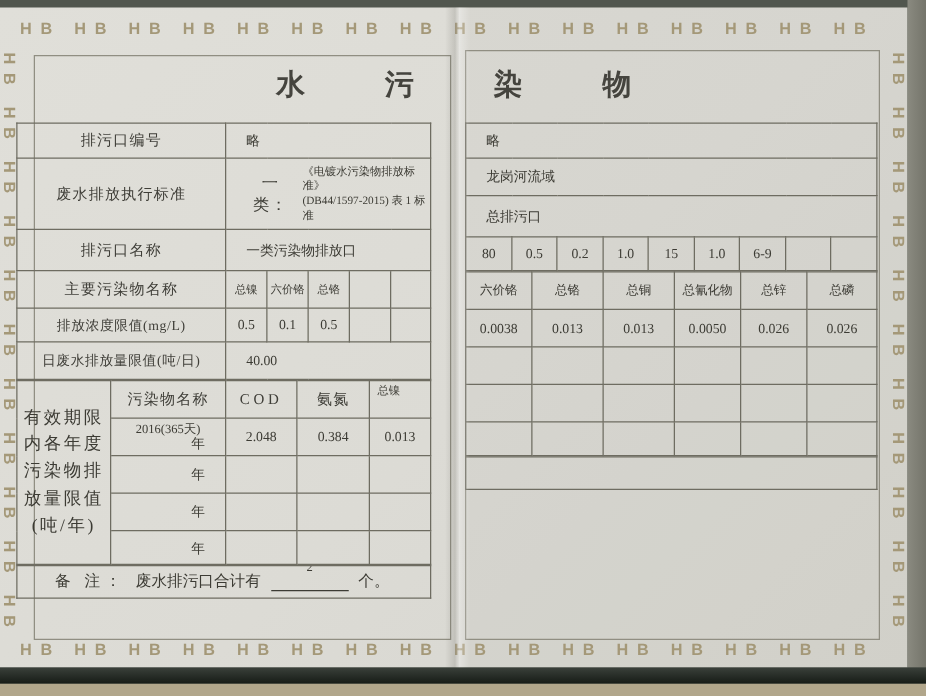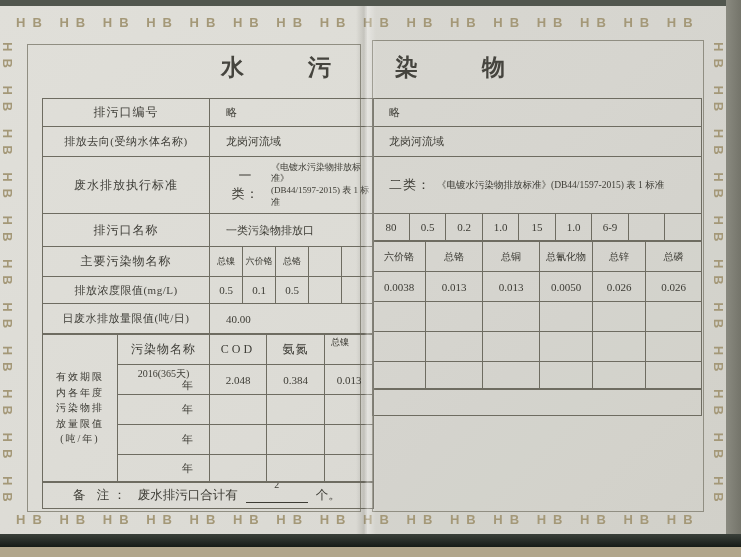--- a/index.html
+++ b/index.html
@@ -24,34 +24,34 @@
   .hb-side{position:absolute;width:470px;height:17px;transform:rotate(90deg);
       transform-origin:0 0;}
   .hb-left{left:15px;top:42px;}
   .hb-right{left:726px;top:42px;}
   .frame{position:absolute;border:1px solid #908e82;}
   .frame-left{left:27px;top:44px;width:332px;height:466px;}
   .frame-right{left:372px;top:40px;width:330px;height:470px;}
   .title{position:absolute;left:0;top:52px;width:726px;text-align:center;
          font-size:23px;font-weight:bold;color:#45443e;letter-spacing:64px;text-indent:64px;}
   .pg{position:absolute;top:98px;}
-  .pg-left{left:42px;}
+  .pg-left{left:13px;}
   .pg-right{left:372px;}
   table{border-collapse:collapse;table-layout:fixed;}
   td{border:1px solid #6e6c61;padding:0 2px;box-sizing:border-box;color:#3c3b34;
      text-align:center;vertical-align:middle;overflow:hidden;font-size:11px;}
   .lbl{font-size:12px;letter-spacing:1px;color:#3f3e38;}
   .lbl-sm{font-size:11px;letter-spacing:0.5px;color:#3f3e38;}
   .val{font-size:11px;}
   .left-al{text-align:left;padding-left:16px;}
   .small-h{font-size:9px;line-height:1.15;letter-spacing:0;}
   .std{display:flex;align-items:center;justify-content:flex-start;padding-left:14px;gap:6px;}
   .std .pfx{font-size:13px;letter-spacing:1px;}
   .std .lines{font-size:9px;line-height:1.3;text-align:left;}
-  .side-label div{font-size:10px;line-height:1.55;letter-spacing:2px;}
+  .side-label div{font-size:14px;line-height:1.55;letter-spacing:2px;}
   .year-cell{font-size:10px;line-height:1.1;}
   .year-cell .y2{display:block;text-align:right;padding-right:14px;font-size:11px;}
   .year-only{text-align:right;padding-right:16px;font-size:11px;}
   .remark{display:flex;align-items:center;padding-left:28px;font-size:12.5px;gap:8px;}
   .remark .rl{letter-spacing:4px;}
   .uline{display:inline-block;width:62px;border-bottom:1px solid #3c3b34;
          position:relative;height:14px;}
   .uline .sup{position:absolute;top:-9px;left:50%;transform:translateX(-50%);font-size:10px;}
   .cod{letter-spacing:3px;}
 </style>
@@ -79,24 +79,20 @@
         <col style="width:33px">
         <col style="width:33px">
         <col style="width:33px">
         <col style="width:32px">
       </colgroup>
     <tbody>
         <tr style="height:28px">
       <td class="lbl">排污口编号</td>
       <td colspan="5" class="val left-al">略</td>
     </tr>
-    <tr style="height:30px">
-      <td class="lbl-sm">排放去向(受纳水体名称)</td>
-      <td colspan="5" class="val left-al">龙岗河流域</td>
-    </tr>
     <tr style="height:57px">
       <td class="lbl">废水排放执行标准</td>
       <td colspan="5">
         <div class="std">
           <span class="pfx">一类：</span>
           <span class="lines">
             <span>《电镀水污染物排放标准》</span><br>
             <span>(DB44/1597-2015) 表 1 标准</span>
           </span>
         </div>
@@ -215,27 +211,22 @@
         <col style="width:36px">
         <col style="width:37px">
       </colgroup>
     <tbody>
         <tr style="height:28px">
       <td colspan="9" class="val left-al">略</td>
     </tr>
     <tr style="height:30px">
       <td colspan="9" class="val left-al">龙岗河流域</td>
     </tr>
-    <tr style="height:57px">
-      <td colspan="9">
-        <div class="std">
-          <span class="pfx">二类：</span>
-          <span class="lines" style="font-size:9.5px">《电镀水污染物排放标准》(DB44/1597-2015) 表 1 标准</span>
-        </div>
-      </td>
+    <tr style="height:33px">
+      <td colspan="9" class="val left-al">总排污口</td>
     </tr>
     <tr style="height:27px">
       <td class="val">80</td>
       <td class="val">0.5</td>
       <td class="val">0.2</td>
       <td class="val">1.0</td>
       <td class="val">15</td>
       <td class="val">1.0</td>
       <td class="val">6-9</td>
       <td class="val"></td>

